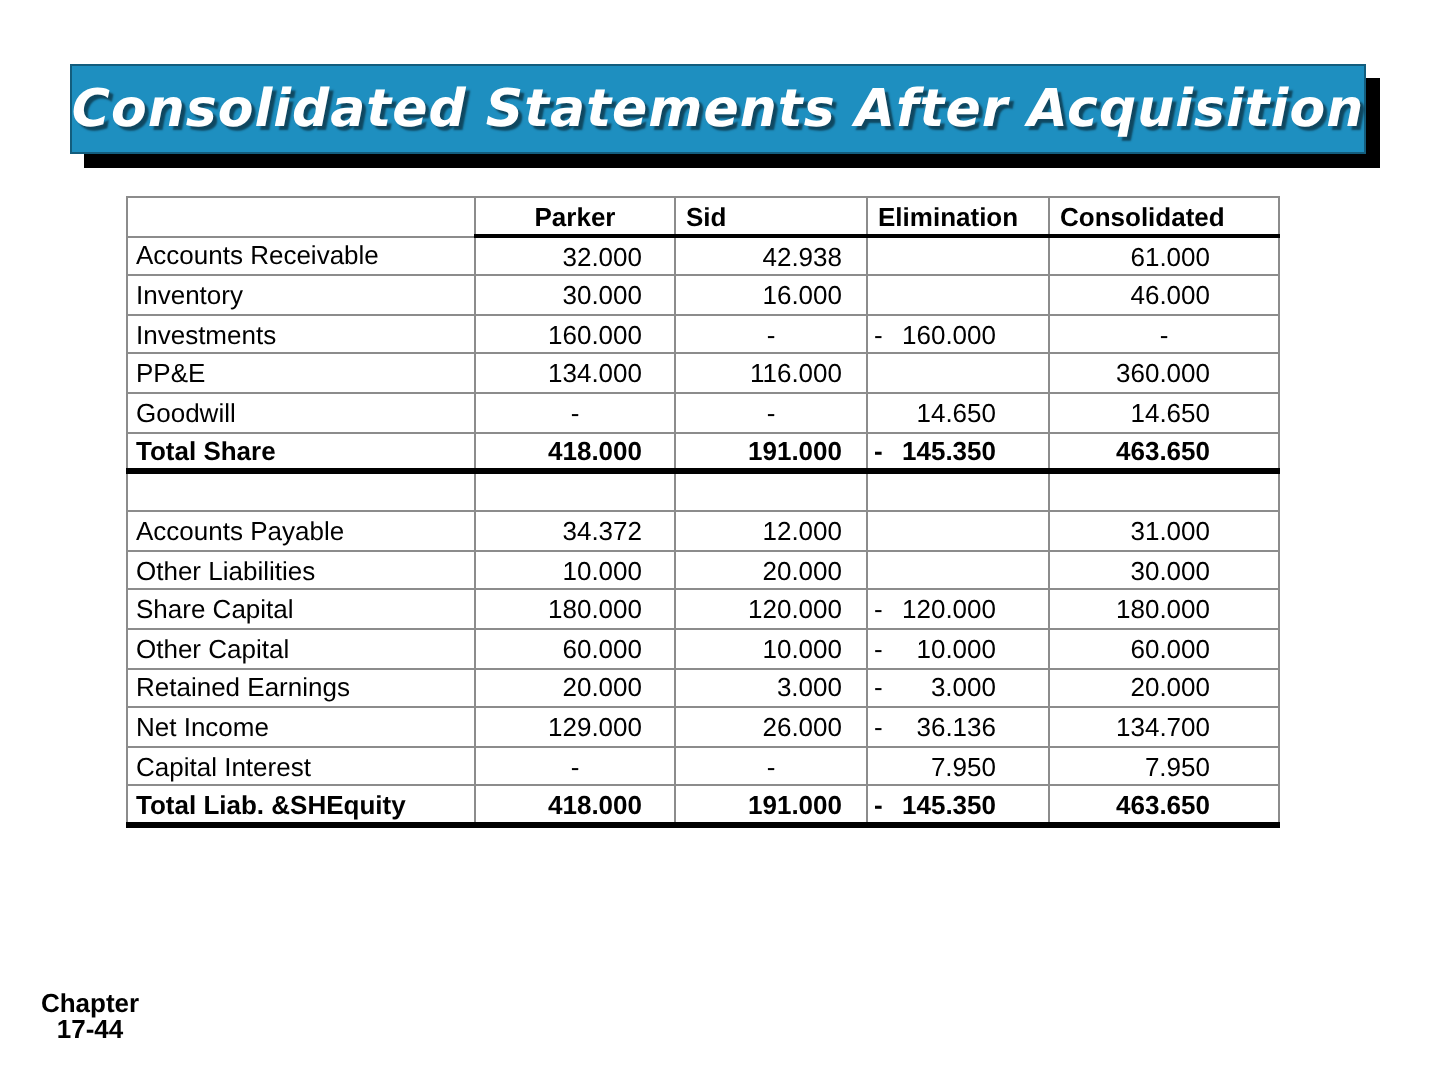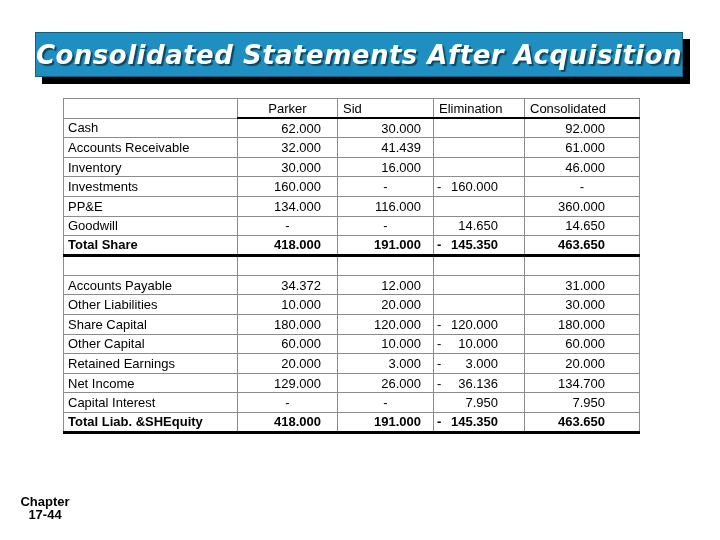--- a/index.html
+++ b/index.html
@@ -44,21 +44,21 @@
   col.c-parker{width:100px;}
   col.c-sid{width:96px;}
   col.c-elim{width:91px;}
   col.c-cons{width:115px;}
   th,td{
     border:1px solid var(--grid);
     height:19.6px;padding:0;box-sizing:border-box;
     white-space:nowrap;overflow:hidden;vertical-align:middle;
   }
   thead th{
-    font-weight:normal;text-align:left;padding-left:5px;
+    font-weight:bold;text-align:left;padding-left:5px;
     border-bottom:2px solid var(--strong);
   }
   thead th.blank{border-bottom:1px solid var(--grid);}
   thead th.center{text-align:center;padding-left:0;}
   td.label{text-align:left;padding-left:4px;}
   td.num{text-align:right;}
   td.parker{padding-right:16px;}
   td.sid{padding-right:12px;}
   td.cons{padding-right:34px;}
   td.num.dash{text-align:center;padding-right:0;}
@@ -99,35 +99,23 @@
       <tr>
         <th class="blank"></th>
         <th class="center">Parker</th>
         <th>Sid</th>
         <th>Elimination</th>
         <th>Consolidated</th>
       </tr>
     </thead>
     <tbody id="table-body">
         <tr>
-    <td class="label">Cash</td>
-    <td class="num parker">62.000</td>
-    <td class="num sid">30.000</td>
-    <td class="num elim">
-      <span class="cellflex">
-              <span class="minus"></span>
-              <span class="val"></span>
-            </span>
-    </td>
-    <td class="num cons">92.000</td>
-  </tr>
-        <tr>
     <td class="label">Accounts Receivable</td>
     <td class="num parker">32.000</td>
-    <td class="num sid">41.439</td>
+    <td class="num sid">42.938</td>
     <td class="num elim">
       <span class="cellflex">
               <span class="minus"></span>
               <span class="val"></span>
             </span>
     </td>
     <td class="num cons">61.000</td>
   </tr>
         <tr>
     <td class="label">Inventory</td>

